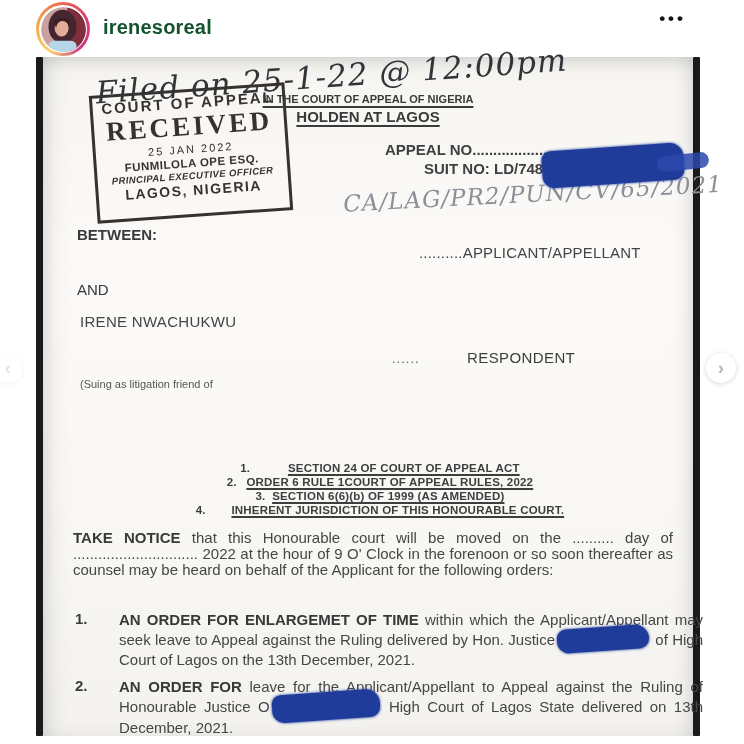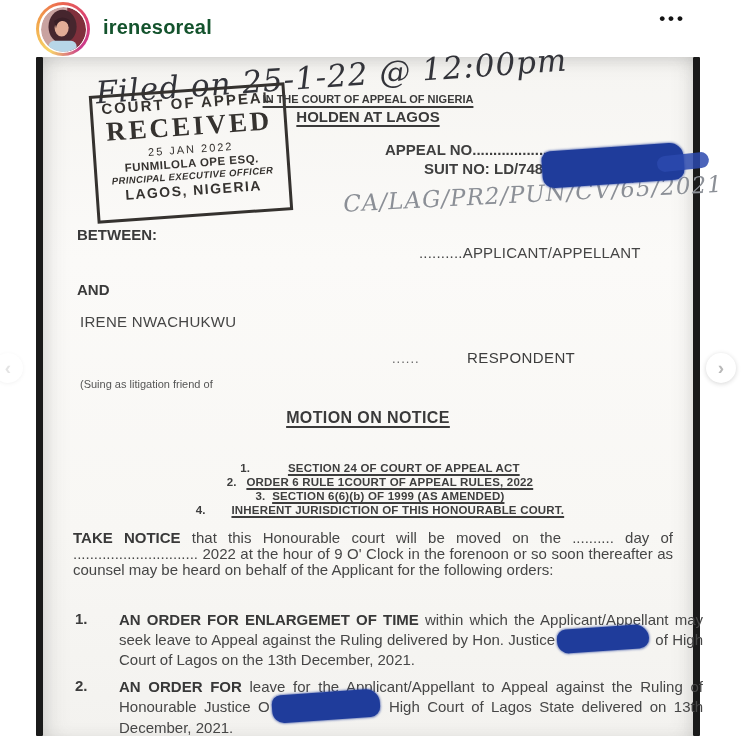--- a/index.html
+++ b/index.html
@@ -78,21 +78,21 @@
   .scribble-appeal{position:absolute;left:499px;top:90px;width:142px;height:37px;z-index:6;}
   .scribble-tail{position:absolute;left:614px;top:97px;width:52px;height:16px;border-radius:8px;
                  background:#2b49ae;opacity:.85;transform:rotate(-6deg);z-index:6;}
   .scribble-inline{display:inline-block;vertical-align:middle;margin:-6px 2px -2px 2px;}
 
   
   .doc-text{font-size:15px;color:#454545;}
   .between{position:absolute;left:34px;top:169px;font-weight:700;color:#3a3a3a;font-size:15px;}
   .applicant-name{position:absolute;left:34px;top:187px;font-size:15px;letter-spacing:.3px;}
   .applicant-role{position:absolute;left:376px;top:187px;font-size:15px;letter-spacing:.2px;}
-  .and-label{position:absolute;left:34px;top:224px;font-weight:700;font-size:15px;color:#3a3a3a;}
+  .and-label{position:absolute;left:34px;top:224px;font-weight:400;font-size:15px;color:#3a3a3a;}
   .resp-name{position:absolute;left:37px;top:256px;font-size:15px;letter-spacing:.3px;}
   .resp-note{position:absolute;left:37px;top:277px;font-size:11px;color:#555;margin-top:44px;}
   .resp-row{position:absolute;left:37px;top:292px;width:560px;font-size:15px;}
   .resp-dots{position:absolute;left:312px;top:2px;font-size:13px;color:#666;letter-spacing:1px;}
   .resp-role{position:absolute;left:387px;top:0;letter-spacing:.4px;}
 
   
   .motion-head{position:absolute;left:150px;top:352px;width:350px;text-align:center;}
   .motion-head .m1{font-size:16px;font-weight:700;color:#3a3a3a;letter-spacing:.4px;
                    text-decoration:underline;text-decoration-thickness:2px;text-underline-offset:3px;}
@@ -194,21 +194,20 @@
       <div class="and-label">AND</div>
 
       <div class="resp-name doc-text">IRENE NWACHUKWU</div>
       <div class="resp-note">(Suing as litigation friend of</div>
       <div class="resp-row">
         <span class="resp-dots">......</span>
         <span class="resp-role">RESPONDENT</span>
       </div>
 
       <div class="motion-head">
-        <div class="m1">MOTION ON NOTICE</div>
       </div>
 
       <div class="authorities">
         <div class="auth-line">
           <span class="auth-num">1.</span>
           <span class="auth-text">SECTION 24 OF COURT OF APPEAL ACT</span>
         </div>
         <div class="auth-line">
           <span class="auth-num">2.</span>
           <span class="auth-text">ORDER 6 RULE 1COURT OF APPEAL RULES, 2022</span>

